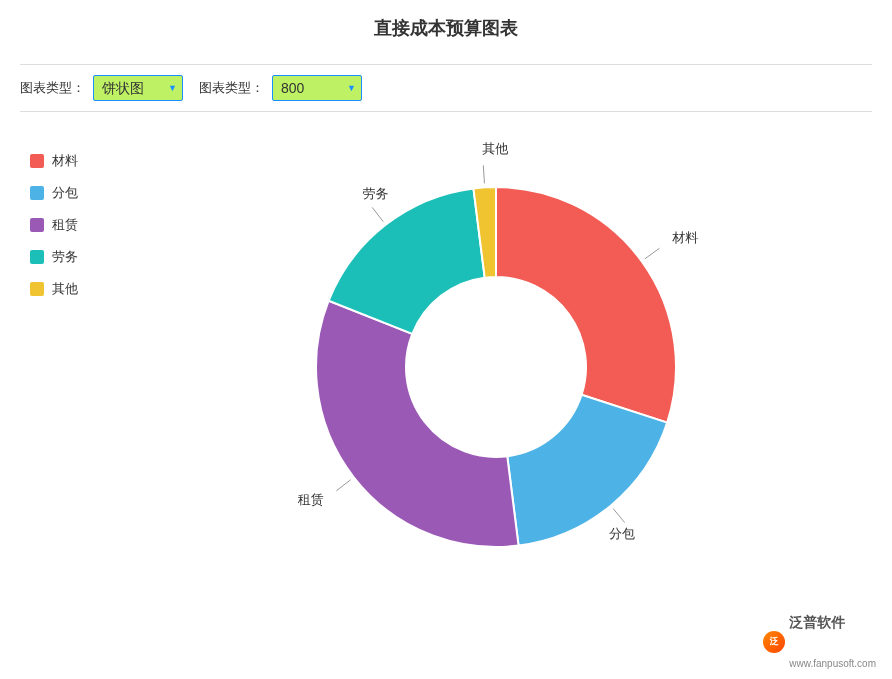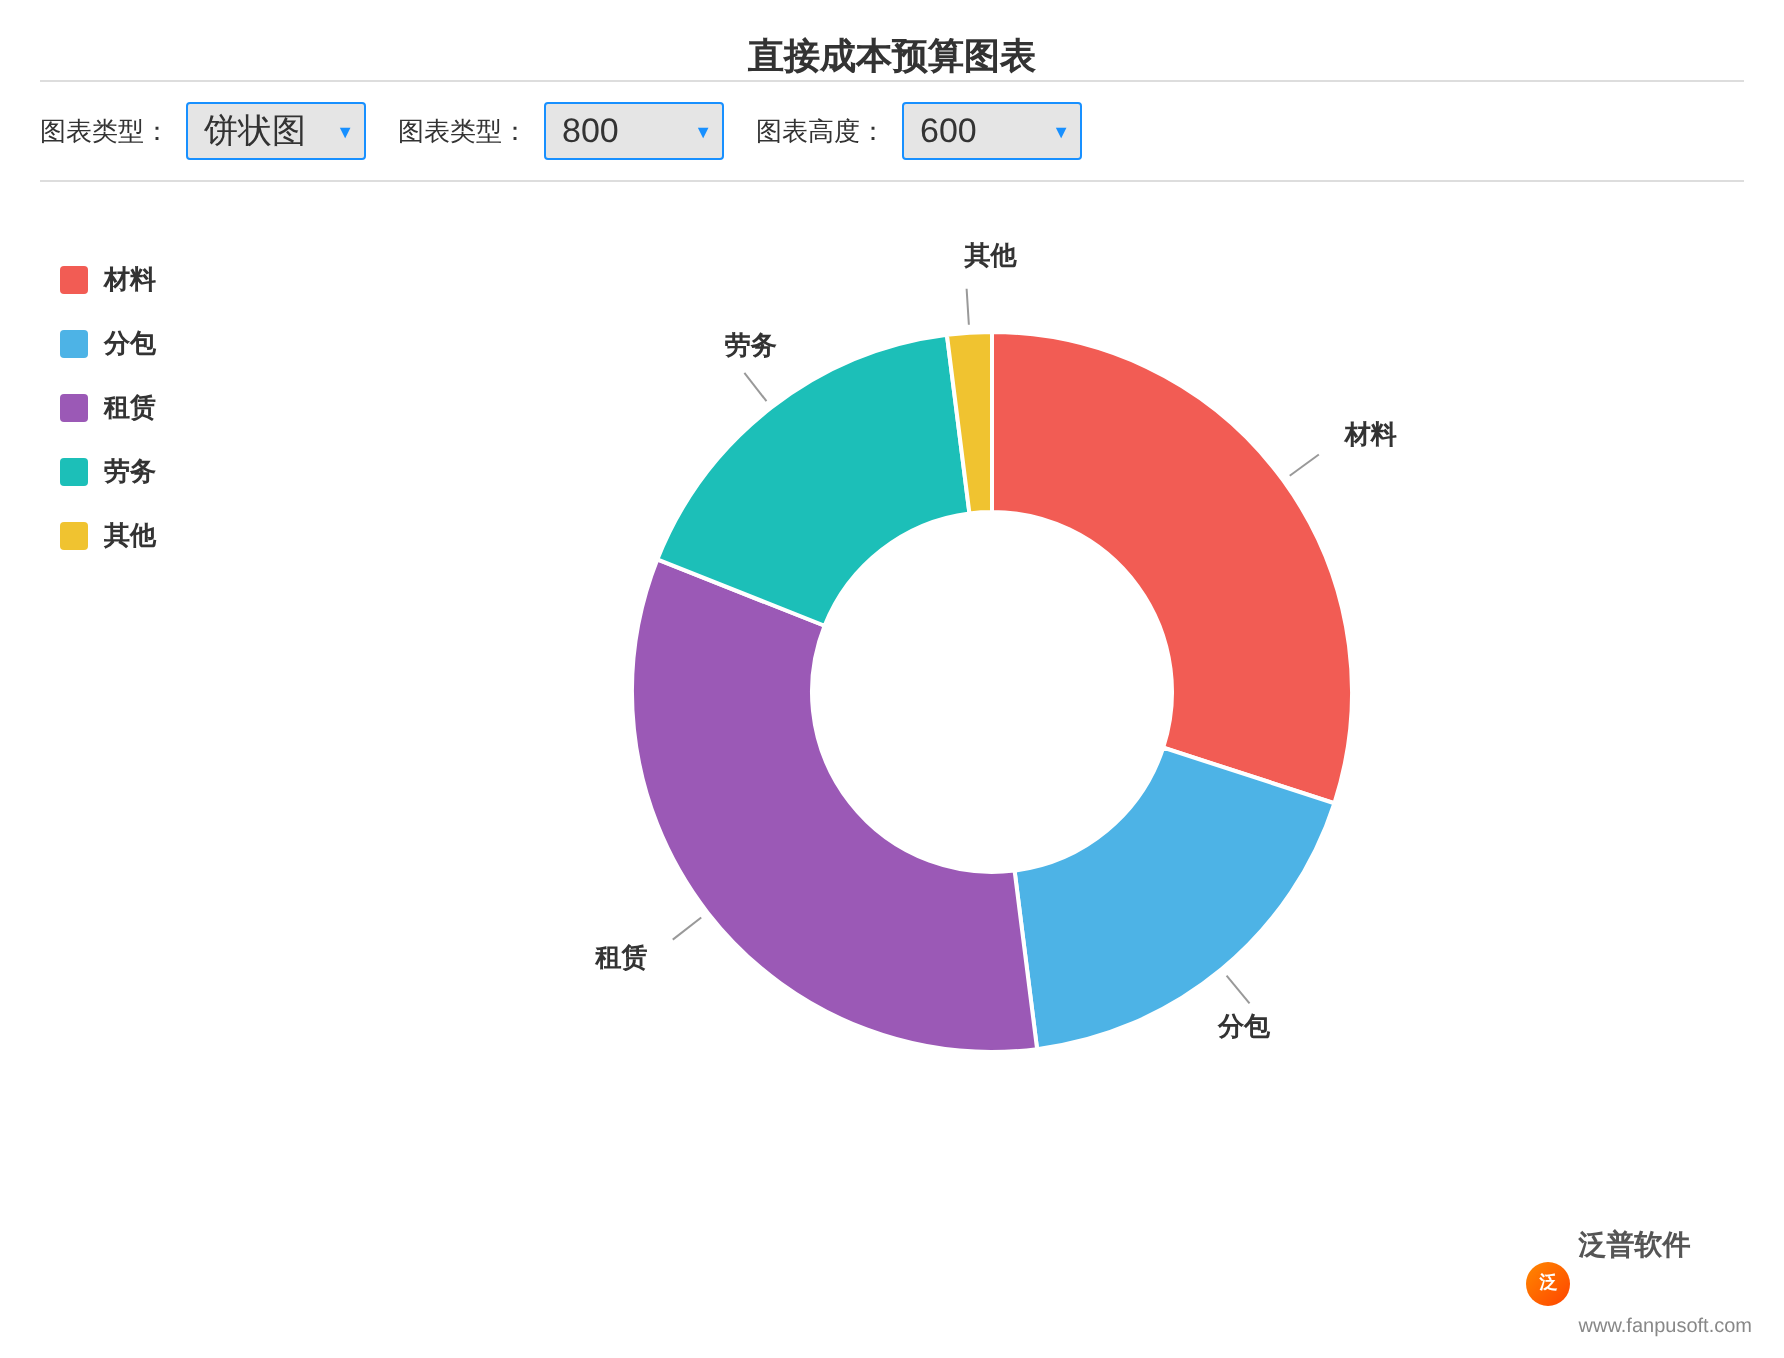--- a/index.html
+++ b/index.html
@@ -15,21 +15,21 @@
       min-height: 679px;
       background: #fff;
       position: relative;
       padding: 16px 20px;
     }
     .page-title {
       text-align: center;
       font-size: 18px;
       font-weight: bold;
       color: #333;
-      margin-bottom: 0;
+      margin-bottom: 24px;
     }
     .toolbar {
       display: flex;
       align-items: center;
       gap: 16px;
       margin-bottom: 20px;
       border-top: 1px solid #ddd;
       border-bottom: 1px solid #ddd;
       padding: 10px 0;
     }
@@ -40,23 +40,23 @@
       justify-content: space-between;
     }
     .toolbar-label {
       font-size: 13px;
       color: #333;
     }
     .toolbar-select {
       border: 1px solid #1890ff;
       border-radius: 2px;
       padding: 4px 24px 4px 8px;
-      font-size: 17px;
-      color: #333;
-      background: #e5e5e5;
+      font-size: 14px;
+      color: #333;
+      background: #bef264;
       appearance: none;
       -webkit-appearance: none;
       cursor: pointer;
       min-width: 90px;
       position: relative;
     }
     .select-wrapper {
       position: relative;
       display: inline-block;
     }
@@ -67,21 +67,20 @@
       position: absolute;
       right: 6px;
       top: 50%;
       transform: translateY(-50%);
       pointer-events: none;
     }
     .content-area {
       display: flex;
       flex-direction: row;
       align-items: flex-start;
-      font-weight: bold;
     }
     .legend {
       display: flex;
       flex-direction: column;
       gap: 14px;
       padding: 20px 10px;
       min-width: 100px;
     }
     .legend-item {
       display: flex;
@@ -167,32 +166,20 @@
     </div>
     <div class="toolbar-group">
       <span class="toolbar-label">图表类型：</span>
       <div class="select-wrapper">
         <select class="toolbar-select">
           <option>600</option>
           <option>700</option>
           <option selected="">800</option>
           <option>900</option>
           <option>1000</option>
-        </select>
-      </div>
-    </div>
-    <div class="toolbar-group">
-      <span class="toolbar-label">图表高度：</span>
-      <div class="select-wrapper">
-        <select class="toolbar-select">
-          <option>400</option>
-          <option>500</option>
-          <option selected="">600</option>
-          <option>700</option>
-          <option>800</option>
         </select>
       </div>
     </div>
   </div>
 
   <div class="content-area">
     <div class="legend">
 
     <div class="legend-item">
       <div class="legend-color" style="background:#f25c54"></div>

